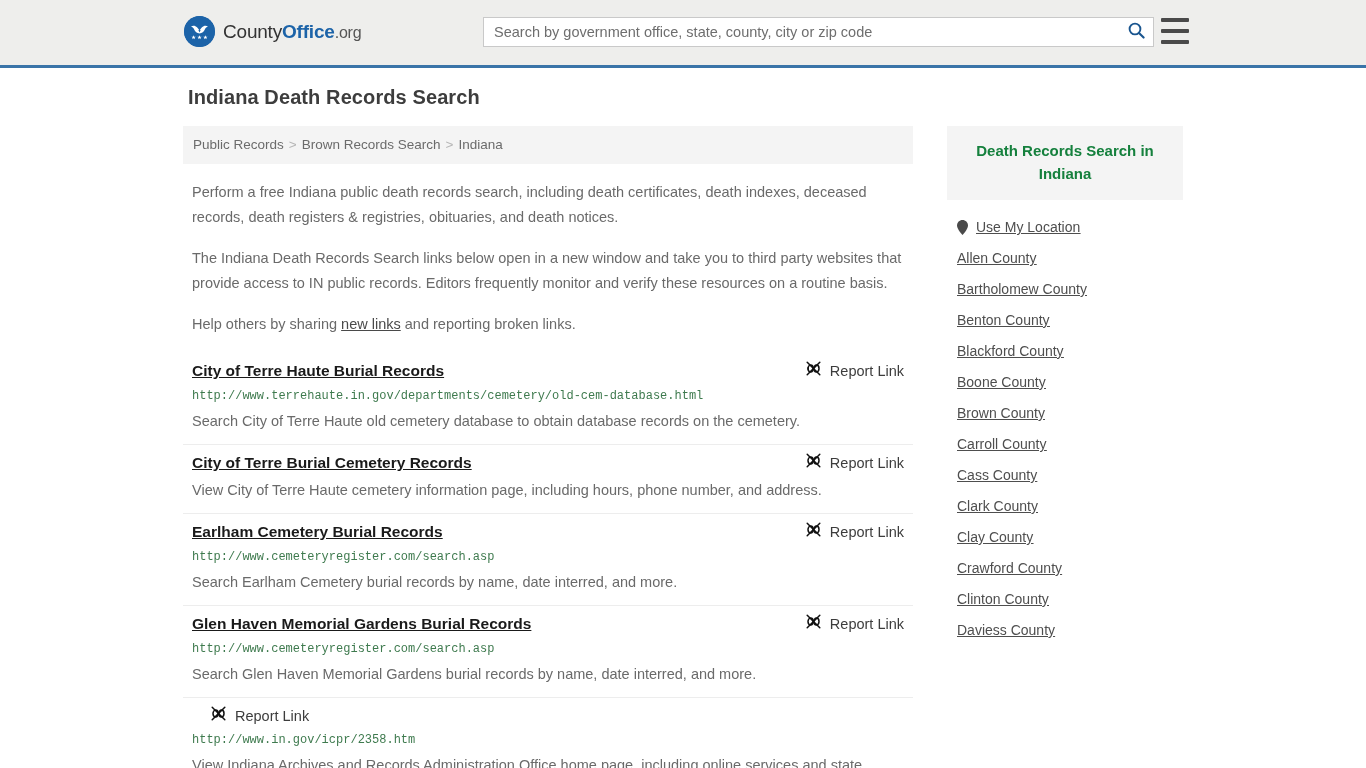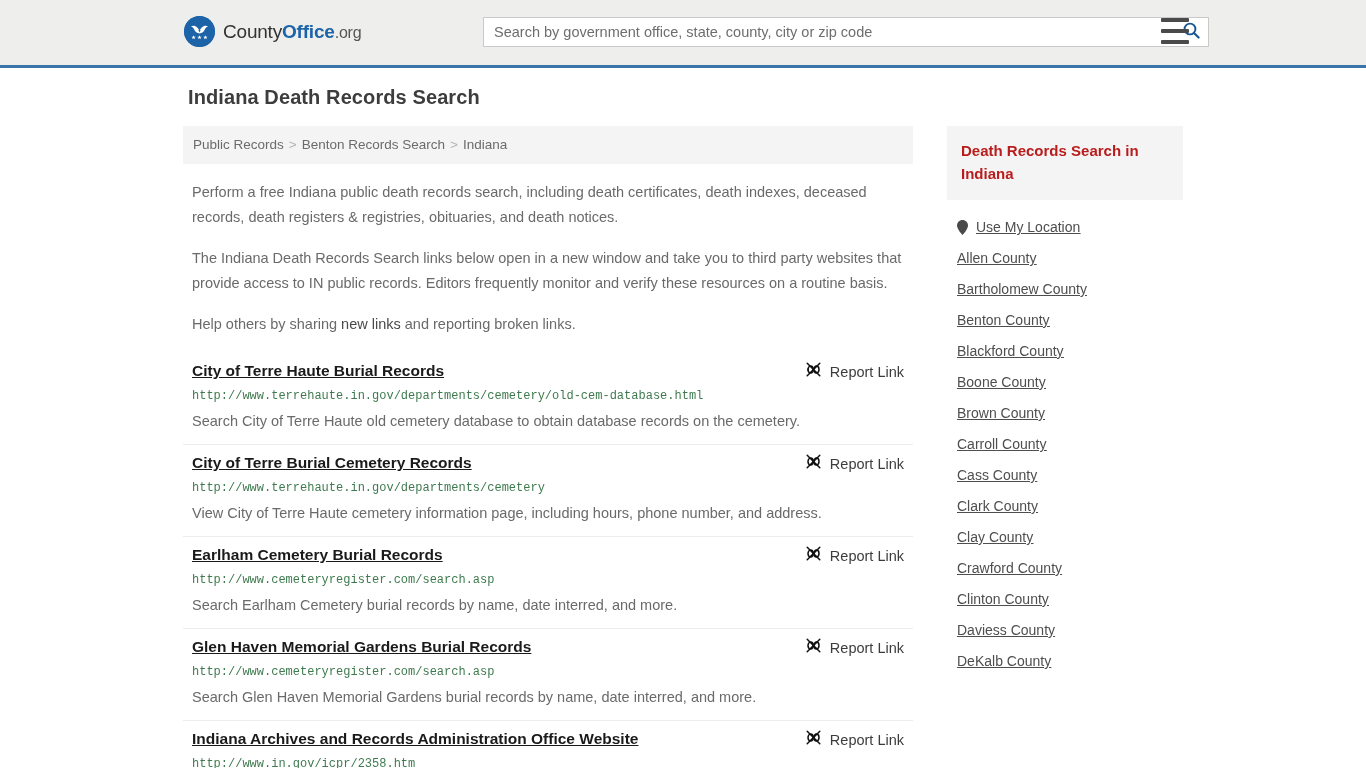--- a/index.html
+++ b/index.html
@@ -49,21 +49,21 @@
     color: #333333;
     white-space: nowrap;
   }
   .brand-text .b-office { color: #1c63a8; font-weight: bold; }
   .brand-text .b-county { color: #333333; }
   .brand-text .b-org { color: #555555; font-size: 16px; }
 
   .search-wrap {
     position: absolute;
     left: 300px; top: 17px;
-    width: 726px; height: 30px;
+    width: 671px; height: 30px;
     background: #ffffff;
     border: 1px solid #c9c9c9;
     display: flex;
     align-items: center;
   }
   .search-input {
     border: 0;
     outline: none;
     background: transparent;
     flex: 1 1 auto;
@@ -134,32 +134,33 @@
 
   .intro-p {
     font-size: 14.5px;
     line-height: 25px;
     color: #6a6a6a;
     margin: 0 0 16px 0;
     padding: 0 9px;
   }
   .intro-p a {
     color: #4a4a4a;
+    text-decoration: underline;
     cursor: pointer;
   }
 
   
   .result {
     border-bottom: 1px solid #ededed;
     padding: 7px 9px 12px 9px;
   }
   .result:last-child { border-bottom: 0; }
   .result-head {
     display: flex;
-    align-items: flex-end;
+    align-items: flex-start;
     justify-content: space-between;
   }
   .result-title {
     font-size: 15.5px;
     font-weight: bold;
     color: #1a1a1a;
     text-decoration: underline;
     cursor: pointer;
     line-height: 22px;
   }
@@ -190,22 +191,23 @@
     margin-top: 5px;
     line-height: 22px;
   }
 
   
   .side-head {
     background: #f4f4f4;
     padding: 13px 14px 15px 14px;
     font-size: 15px;
     font-weight: bold;
-    color: #b91c1c;
+    color: #15803d;
     line-height: 23px;
+    text-align: center;
   }
   .side-list { padding-top: 12px; }
   .side-item {
     display: flex;
     align-items: center;
     padding: 7px 0 8px 10px;
     text-decoration: underline;
   }
   .side-item a {
     font-size: 14px;
@@ -260,21 +262,21 @@
 
 <div class="page">
 
   <h1 class="page-title">Indiana Death Records Search</h1>
 
   <div class="columns">
 
     <main class="col-main">
 
       <nav class="breadcrumb">
-        <a>Public Records</a><span class="sep">&gt;</span><a>Benton Records Search</a><span class="sep">&gt;</span><span class="current">Indiana</span>
+        <a>Public Records</a><span class="sep">&gt;</span><a>Brown Records Search</a><span class="sep">&gt;</span><span class="current">Indiana</span>
       </nav>
 
       <p class="intro-p">Perform a free Indiana public death records search, including death certificates, death indexes, deceased records, death registers &amp; registries, obituaries, and death notices.</p>
       <p class="intro-p">The Indiana Death Records Search links below open in a new window and take you to third party websites that provide access to IN public records. Editors frequently monitor and verify these resources on a routine basis.</p>
       <p class="intro-p"><span>Help others by sharing </span><a>new links</a><span> and reporting broken links.</span></p>
 
       <div class="result">
         <div class="result-head">
           <a class="result-title">City of Terre Haute Burial Records</a>
           <span class="report-link">
@@ -302,21 +304,20 @@
               <svg width="17" height="17" viewBox="0 0 17 17" aria-hidden="true">
                 <path d="M2.2 2.2 L14.8 14.8" stroke="#111" stroke-width="1.5" stroke-linecap="round"></path>
                 <path d="M14.8 2.2 L2.2 14.8" stroke="#111" stroke-width="1.5" stroke-linecap="round"></path>
                 <ellipse cx="5.6" cy="8.5" rx="2.6" ry="3.4" fill="none" stroke="#111" stroke-width="1.5"></ellipse>
                 <ellipse cx="11.4" cy="8.5" rx="2.6" ry="3.4" fill="none" stroke="#111" stroke-width="1.5"></ellipse>
               </svg>
             </span>
             <span class="rl-label">Report Link</span>
           </span>
         </div>
-        <div class="result-url">http://www.terrehaute.in.gov/departments/cemetery</div>
         <div class="result-desc">View City of Terre Haute cemetery information page, including hours, phone number, and address.</div>
       </div>
 
       <div class="result">
         <div class="result-head">
           <a class="result-title">Earlham Cemetery Burial Records</a>
           <span class="report-link">
             <span>
               <svg width="17" height="17" viewBox="0 0 17 17" aria-hidden="true">
                 <path d="M2.2 2.2 L14.8 14.8" stroke="#111" stroke-width="1.5" stroke-linecap="round"></path>
@@ -346,21 +347,20 @@
             </span>
             <span class="rl-label">Report Link</span>
           </span>
         </div>
         <div class="result-url">http://www.cemeteryregister.com/search.asp</div>
         <div class="result-desc">Search Glen Haven Memorial Gardens burial records by name, date interred, and more.</div>
       </div>
 
       <div class="result">
         <div class="result-head">
-          <a class="result-title">Indiana Archives and Records Administration Office Website</a>
           <span class="report-link">
             <span>
               <svg width="17" height="17" viewBox="0 0 17 17" aria-hidden="true">
                 <path d="M2.2 2.2 L14.8 14.8" stroke="#111" stroke-width="1.5" stroke-linecap="round"></path>
                 <path d="M14.8 2.2 L2.2 14.8" stroke="#111" stroke-width="1.5" stroke-linecap="round"></path>
                 <ellipse cx="5.6" cy="8.5" rx="2.6" ry="3.4" fill="none" stroke="#111" stroke-width="1.5"></ellipse>
                 <ellipse cx="11.4" cy="8.5" rx="2.6" ry="3.4" fill="none" stroke="#111" stroke-width="1.5"></ellipse>
               </svg>
             </span>
             <span class="rl-label">Report Link</span>
@@ -418,21 +418,18 @@
         </div>
         <div class="side-item">
           <a>Crawford County</a>
         </div>
         <div class="side-item">
           <a>Clinton County</a>
         </div>
         <div class="side-item">
           <a>Daviess County</a>
         </div>
-        <div class="side-item">
-          <a>DeKalb County</a>
-        </div>
 
       </div>
     </aside>
 
   </div>
 </div>
 
 </body></html>

